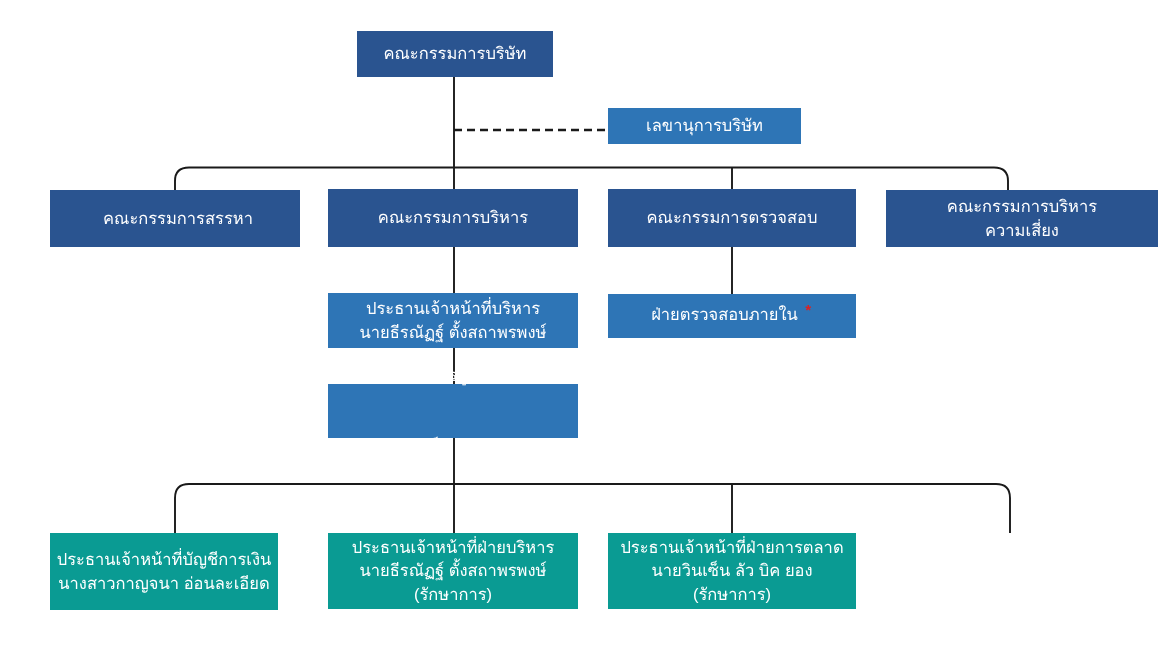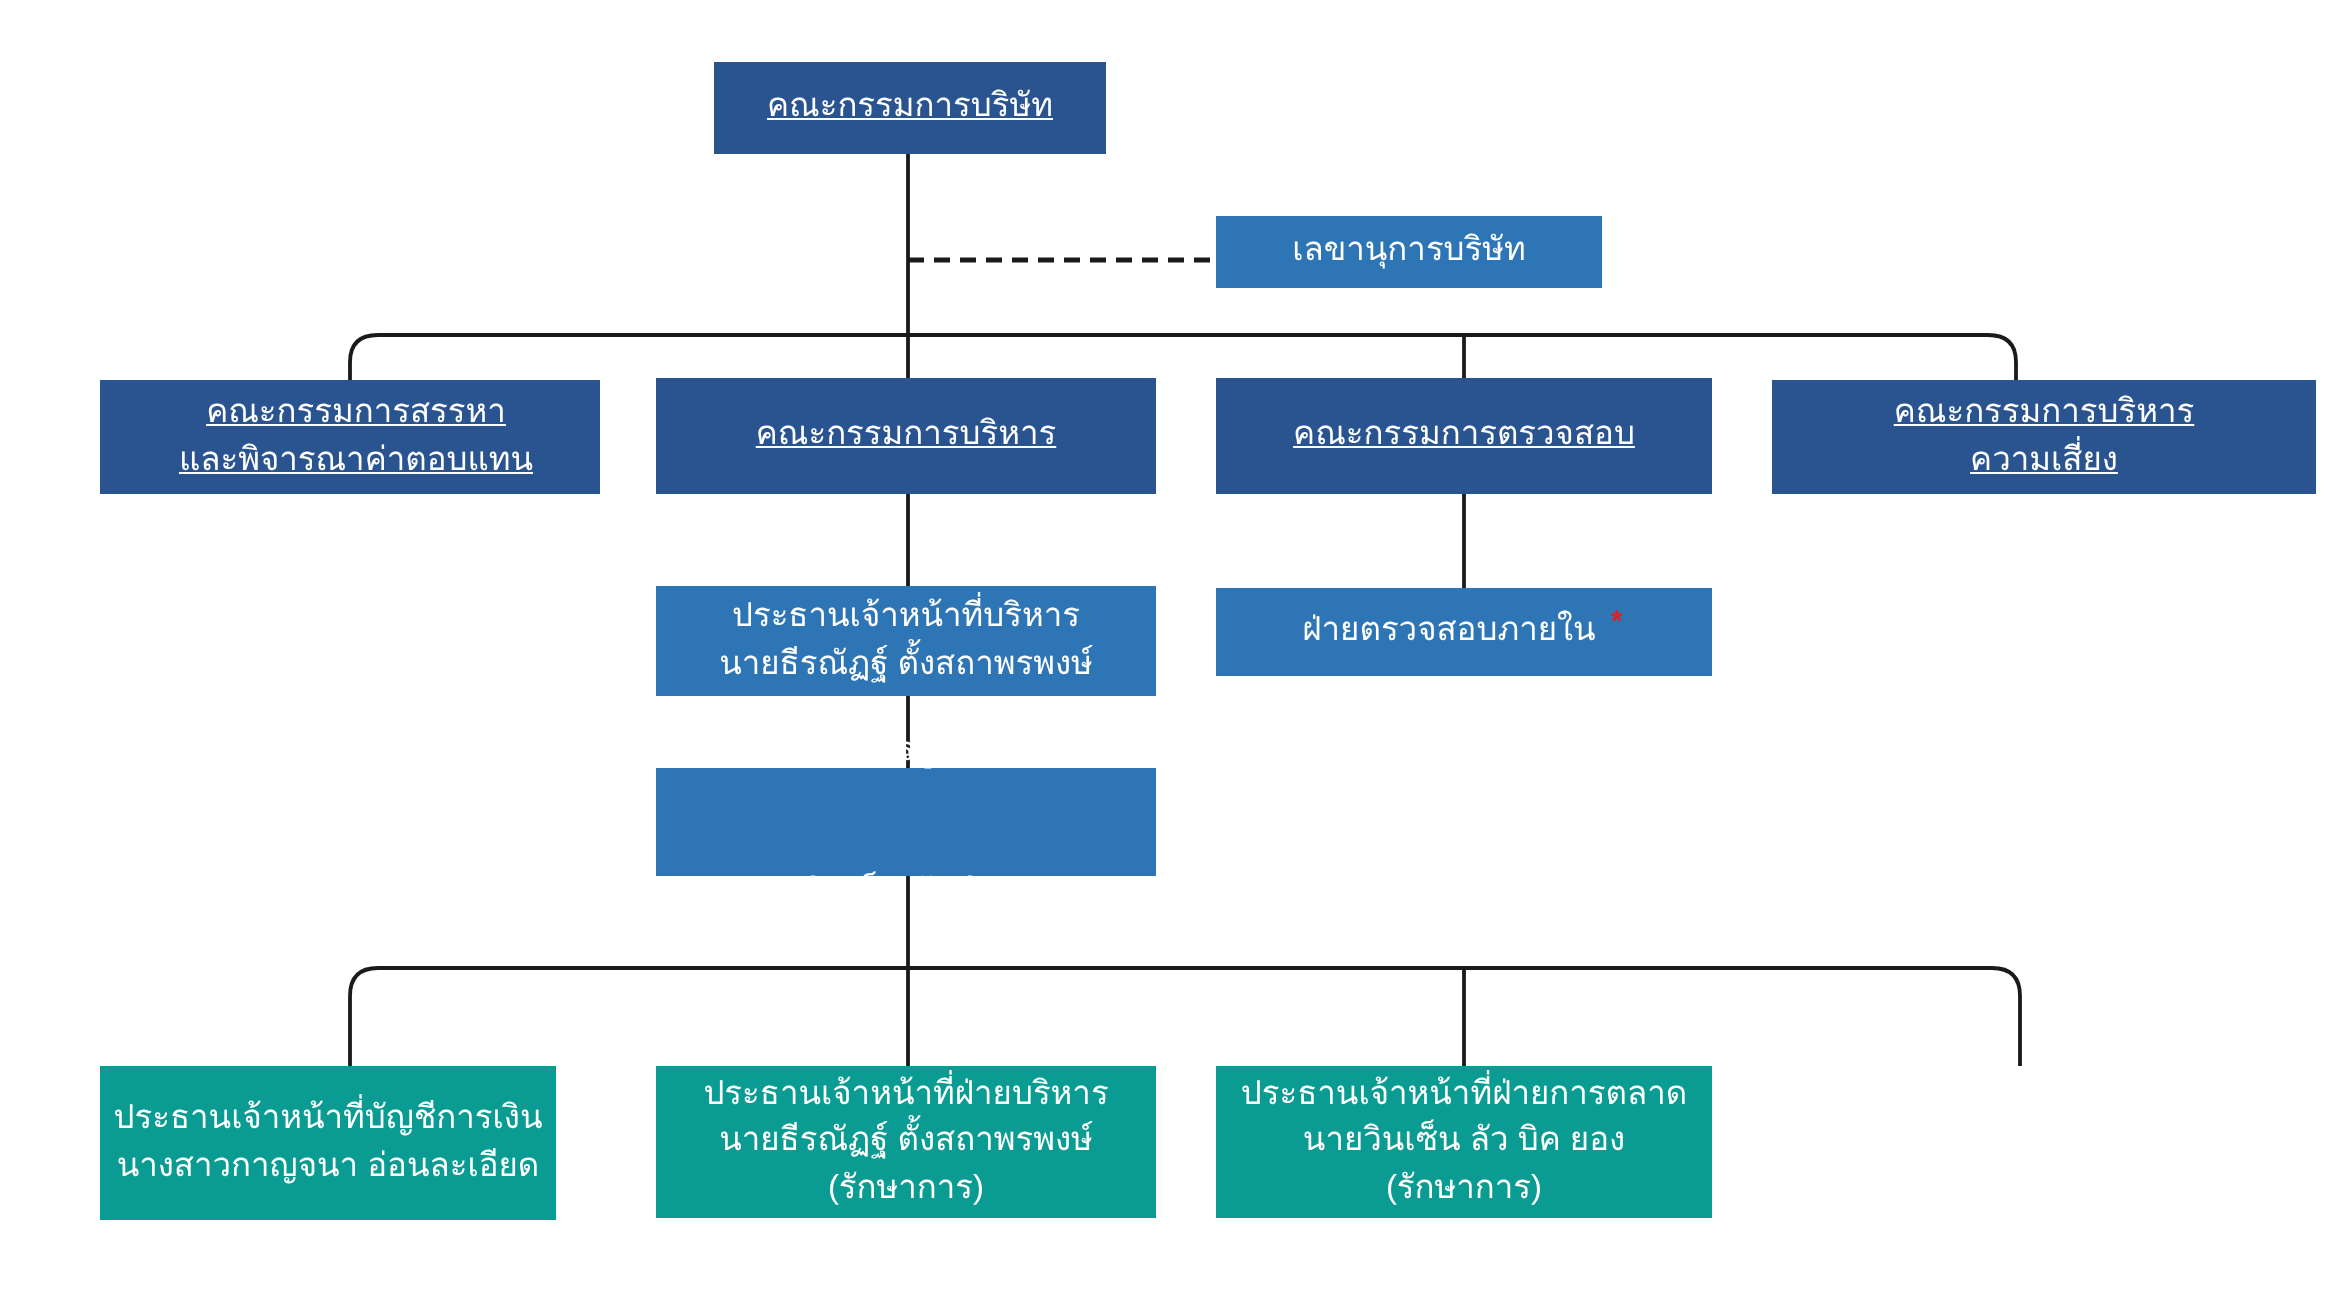--- a/index.html
+++ b/index.html
@@ -23,21 +23,21 @@
     position:absolute;
     display:flex;flex-direction:column;
     align-items:center;justify-content:center;
     color:var(--text);
     text-align:center;
     font-size:16.5px;
     line-height:1.42;
     box-sizing:border-box;
     padding:4px 8px;
   }
-  .node.dark{background:var(--dark-blue);text-decoration:underline;}
+  .node.dark{background:var(--dark-blue);}
   .node.medium{background:var(--medium-blue);}
   .node.teal{background:var(--teal);}
   .node .ln{display:block;white-space:nowrap;}
   .note-star{
     color:var(--asterisk);
     font-weight:bold;
     margin-left:6px;
     position:relative;top:-3px;
     font-size:15px;
   }
@@ -86,21 +86,20 @@
   <div class="node dark n-board">
     <span class="ln">คณะกรรมการบริษัท</span>
   </div>
 
   <div class="node medium n-secretary">
     <span class="ln">เลขานุการบริษัท</span>
   </div>
 
   <div class="node dark n-nomination">
     <span class="ln">คณะกรรมการสรรหา</span>
-    <span class="ln">และพิจารณาค่าตอบแทน</span>
   </div>
 
   <div class="node dark n-executive">
     <span class="ln">คณะกรรมการบริหาร</span>
   </div>
 
   <div class="node dark n-auditcom">
     <span class="ln">คณะกรรมการตรวจสอบ</span>
   </div>
 

